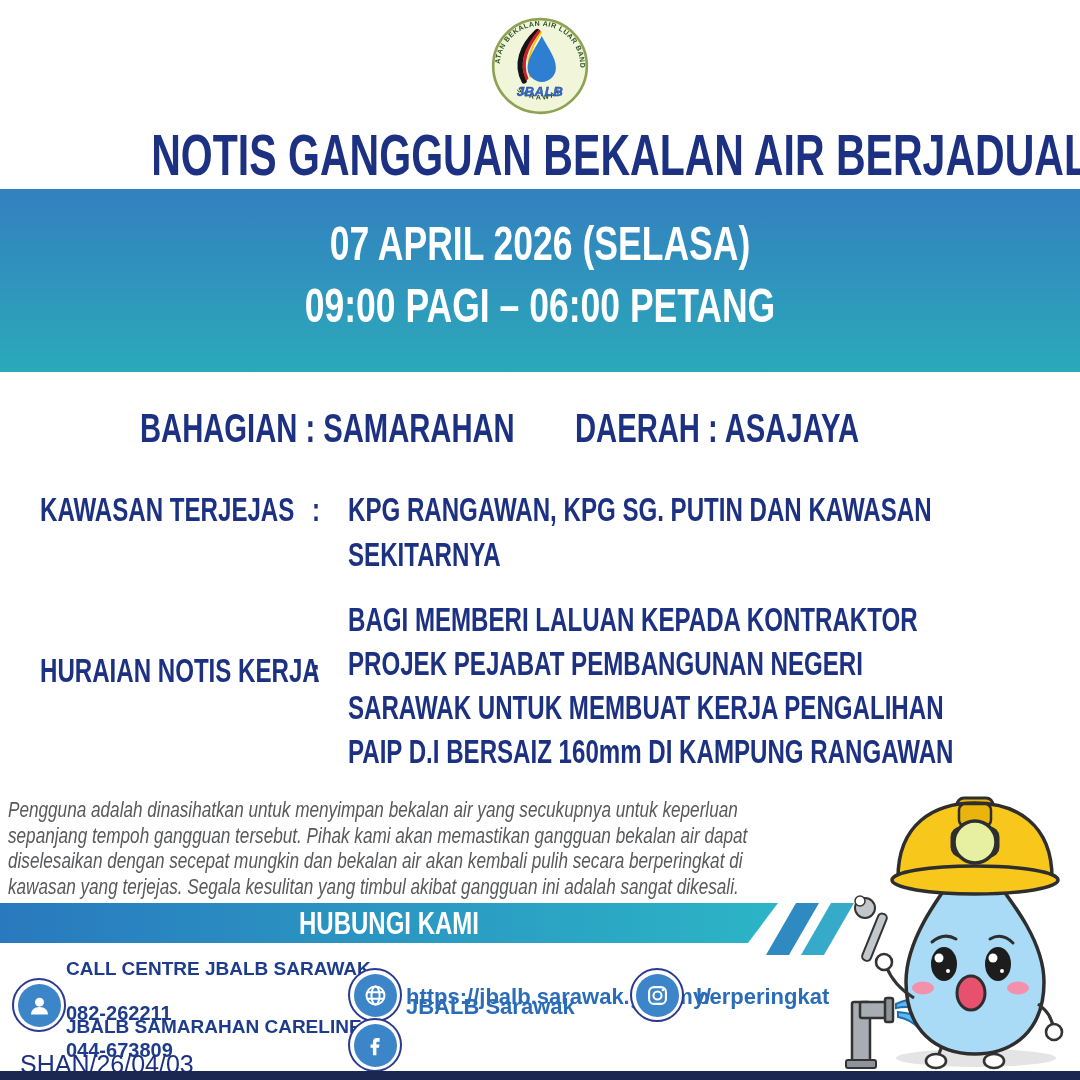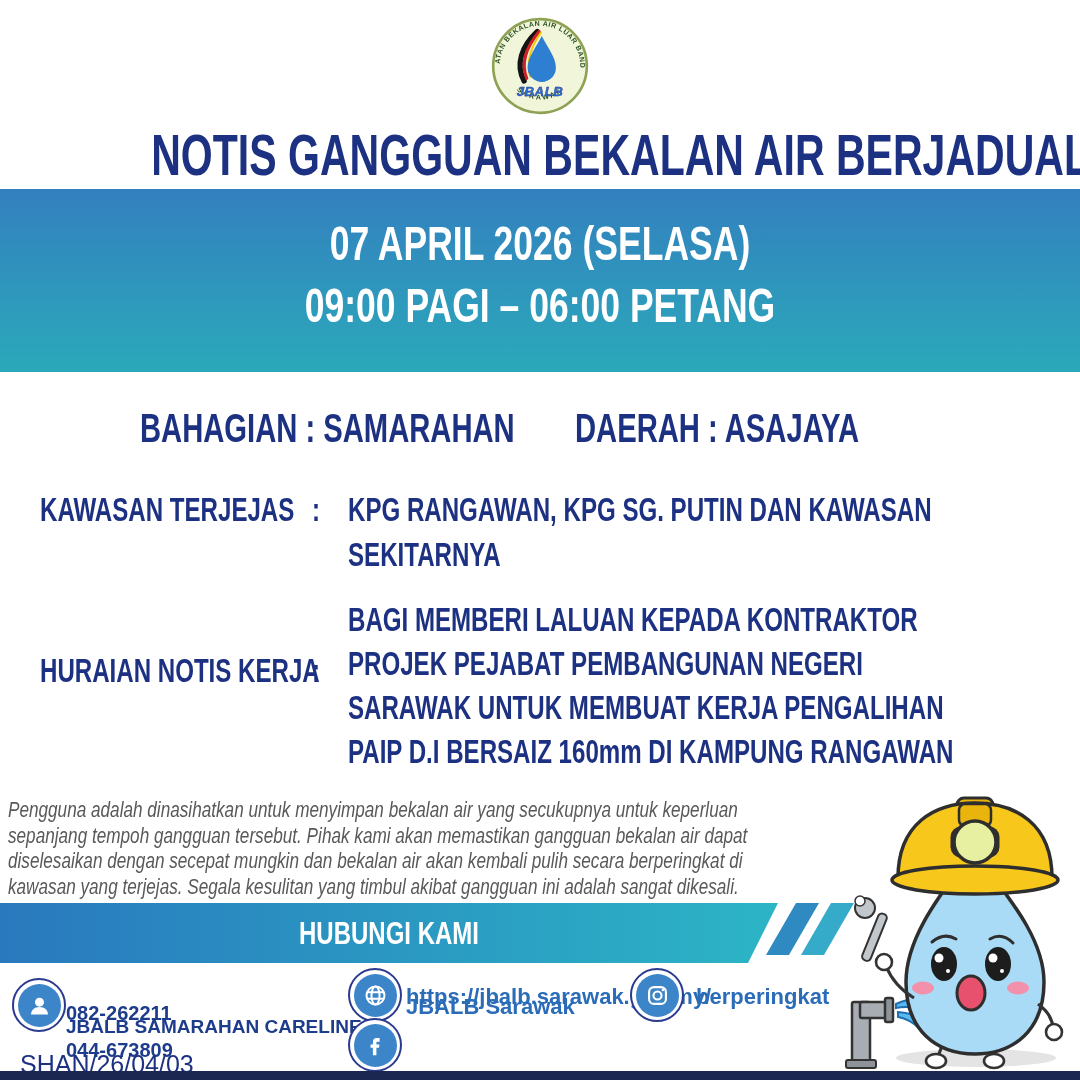--- a/index.html
+++ b/index.html
@@ -39,21 +39,21 @@
   .lbl-huraian{left:40px;top:648px;}
   .col-huraian{left:312px;top:648px;}
   .val-huraian{left:348px;top:598px;line-height:44px;}
 
   
   .disclaimer{position:absolute;left:8px;top:797px;width:992px;
     font-size:22px;font-style:italic;color:#58595b;line-height:25.5px;font-weight:500;
     transform:scaleX(0.78);transform-origin:left top;}
 
   
-  .contact-bar{position:absolute;left:0;top:903px;width:778px;height:60px;
+  .contact-bar{position:absolute;left:0;top:903px;width:778px;height:40px;
     background:linear-gradient(90deg,#2979be 0%,#2cb5c6 100%);
     clip-path:polygon(0 0,100% 0,calc(100% - 30px) 100%,0 100%);
     display:flex;align-items:center;justify-content:center;}
   .contact-bar-title{font-size:32px;font-weight:bold;color:#fff;
     transform:scaleX(0.75);white-space:nowrap;}
   .stripe{position:absolute;top:903px;height:52px;width:23px;transform:skewX(-30deg);transform-origin:left top;}
   .stripe-1{left:796px;background:#2f8ac2;}
   .stripe-2{left:831px;background:#36abc9;}
 
   
@@ -139,20 +139,21 @@
   <div class="stripe stripe-2"></div>
 
   <div class="cicon icon-person">
     <div class="bubble">
       <svg viewBox="0 0 24 24">
           <circle cx="12" cy="9" r="4" fill="#fff"></circle>
           <path d="M4.5 20c0-4.2 3.4-6.6 7.5-6.6s7.5 2.4 7.5 6.6z" fill="#fff"></path>
         </svg>
     </div>
   </div>
+  <div class="ctext call-label">CALL CENTRE JBALB SARAWAK</div>
   <div class="ctext call-number">082-262211</div>
   <div class="ctext careline-label">JBALB SAMARAHAN CARELINE</div>
   <div class="ctext careline-number">044-673809</div>
 
   <div class="cicon icon-globe">
     <div class="bubble">
       <svg viewBox="0 0 24 24" fill="none" stroke="#fff" stroke-width="1.8">
         <circle cx="12" cy="12" r="8"></circle>
           <ellipse cx="12" cy="12" rx="3.6" ry="8"></ellipse>
           <path d="M4.4 9.2h15.2M4.4 14.8h15.2"></path>

